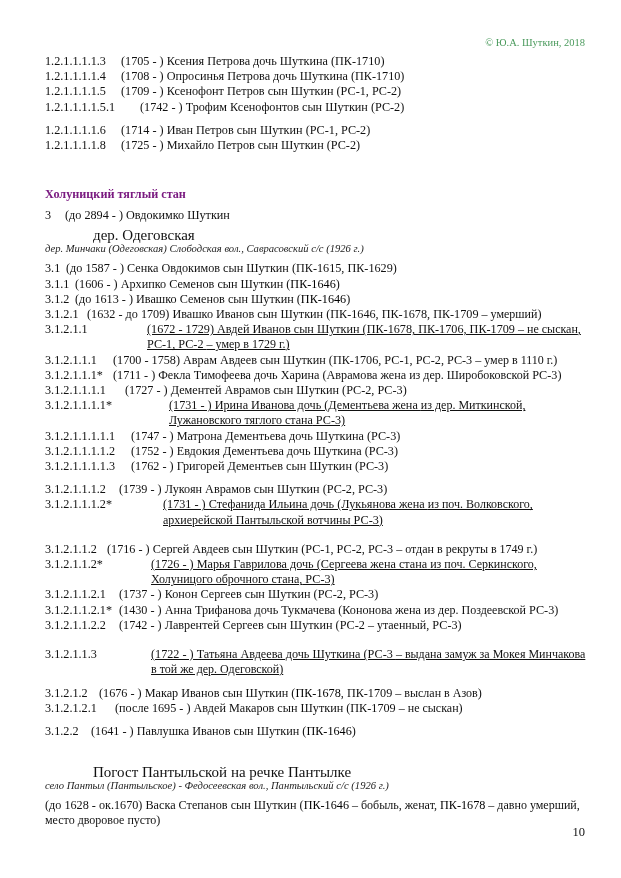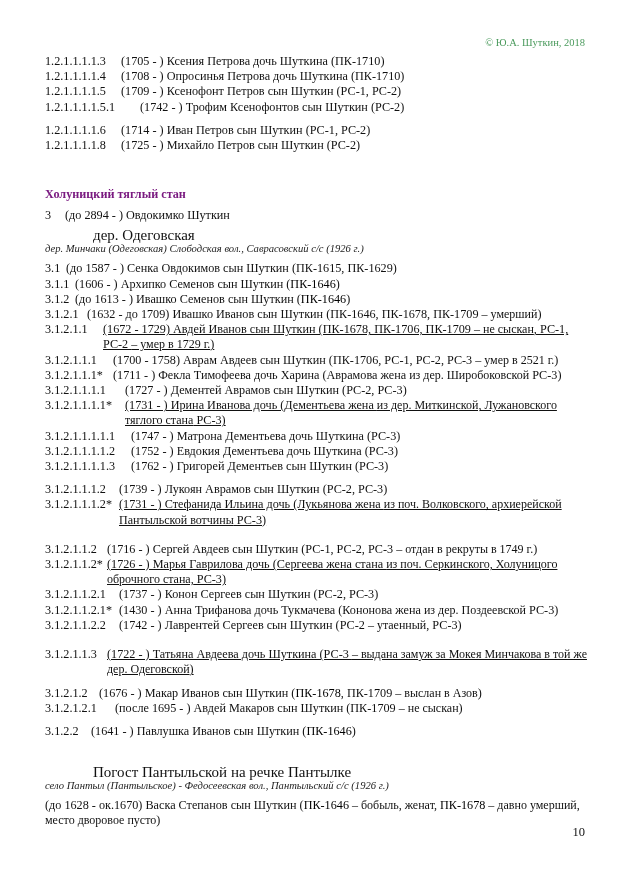--- a/index.html
+++ b/index.html
@@ -19,21 +19,21 @@
   .small { font-size: 12px; }
   .link { color: #000000; }
   .gap { height: 8px; }
   .gap-big { height: 30px; }
   .section-title {
     font-weight: bold; color: #7a1a80; font-size: 12.2px; line-height: 15px;
     margin-top: 4px;
   }
   .place-title { font-weight: normal; font-size: 15px; line-height: 14px; margin-left: 48px; }
   .place-sub { font-style: italic; font-size: 10.6px; line-height: 13px; color: #222; }
-  .hang { display: flex; }
+  .hang { display: flex; gap: 44px; }
   .hang .num { flex: 0 0 auto; }
   .hang .txt { flex: 1 1 auto; white-space: normal; text-decoration: underline; }
   .page-number {
     position: absolute; right: 36px; top: 825px; font-size: 12.5px;
   }
 </style>
 </head>
 <body>
 
 <div class="copyright">© Ю.А. Шуткин, 2018</div>
@@ -64,21 +64,21 @@
 
   <div class="line"><span class="num" style="width:21px">3.1</span><span>(до 1587 - ) Сенка Овдокимов сын Шуткин (ПК-1615, ПК-1629)</span></div>
   <div class="line"><span class="num" style="width:30px">3.1.1</span><span>(1606 - ) Архипко Семенов сын Шуткин (</span><span class="link">ПК-1646</span><span>)</span></div>
   <div class="line"><span class="num" style="width:30px">3.1.2</span><span>(до 1613 - ) Ивашко Семенов сын Шуткин (</span><span class="link">ПК-1646</span><span>)</span></div>
   <div class="line"><span class="num" style="width:42px">3.1.2.1</span><span>(1632 - до 1709) Ивашко Иванов сын Шуткин (ПК-1646, ПК-1678, ПК-1709 </span><span class="small">– умерший</span><span>)</span></div>
   <div class="line hang">
       <span class="num" style="width:58px">3.1.2.1.1</span>
       <span class="txt"><span>(1672 - 1729) Авдей Иванов сын Шуткин (ПК-1678, ПК-1706, ПК-1709 </span><span class="small">– не сыскан</span><span>, РС-1, РС-2 </span><span class="small">– умер в 1729 г.</span><span>)</span></span>
     </div>
 
-  <div class="line"><span class="num" style="width:68px">3.1.2.1.1.1</span><span>(1700 - 1758) Аврам Авдеев сын Шуткин (ПК-1706, РС-1, РС-2, РС-3 </span><span class="small">– умер в 2521 г.</span><span>)</span></div>
+  <div class="line"><span class="num" style="width:68px">3.1.2.1.1.1</span><span>(1700 - 1758) Аврам Авдеев сын Шуткин (ПК-1706, РС-1, РС-2, РС-3 </span><span class="small">– умер в 1110 г.</span><span>)</span></div>
   <div class="line"><span class="num" style="width:68px">3.1.2.1.1.1*</span><span>(1711 - ) Фекла Тимофеева дочь Харина (Аврамова жена </span><span class="small">из дер. Широбоковской</span><span> РС-3)</span></div>
   <div class="line"><span class="num" style="width:80px">3.1.2.1.1.1.1</span><span>(1727 - ) Дементей Аврамов сын Шуткин (РС-2, РС-3)</span></div>
   <div class="line hang">
       <span class="num" style="width:80px">3.1.2.1.1.1.1*</span>
       <span class="txt"><span>(1731 - ) Ирина Иванова дочь (Дементьева жена </span><span class="small">из дер. Миткинской, Лужановского тяглого стана</span><span> РС-3)</span></span>
     </div>
 
   <div class="line"><span class="num" style="width:86px">3.1.2.1.1.1.1.1</span><span>(1747 - ) Матрона Дементьева дочь Шуткина (РС-3)</span></div>
   <div class="line"><span class="num" style="width:86px">3.1.2.1.1.1.1.2</span><span>(1752 - ) Евдокия Дементьева дочь Шуткина (РС-3)</span></div>
   <div class="line"><span class="num" style="width:86px">3.1.2.1.1.1.1.3</span><span>(1762 - ) Григорей Дементьев сын Шуткин (РС-3)</span></div>

